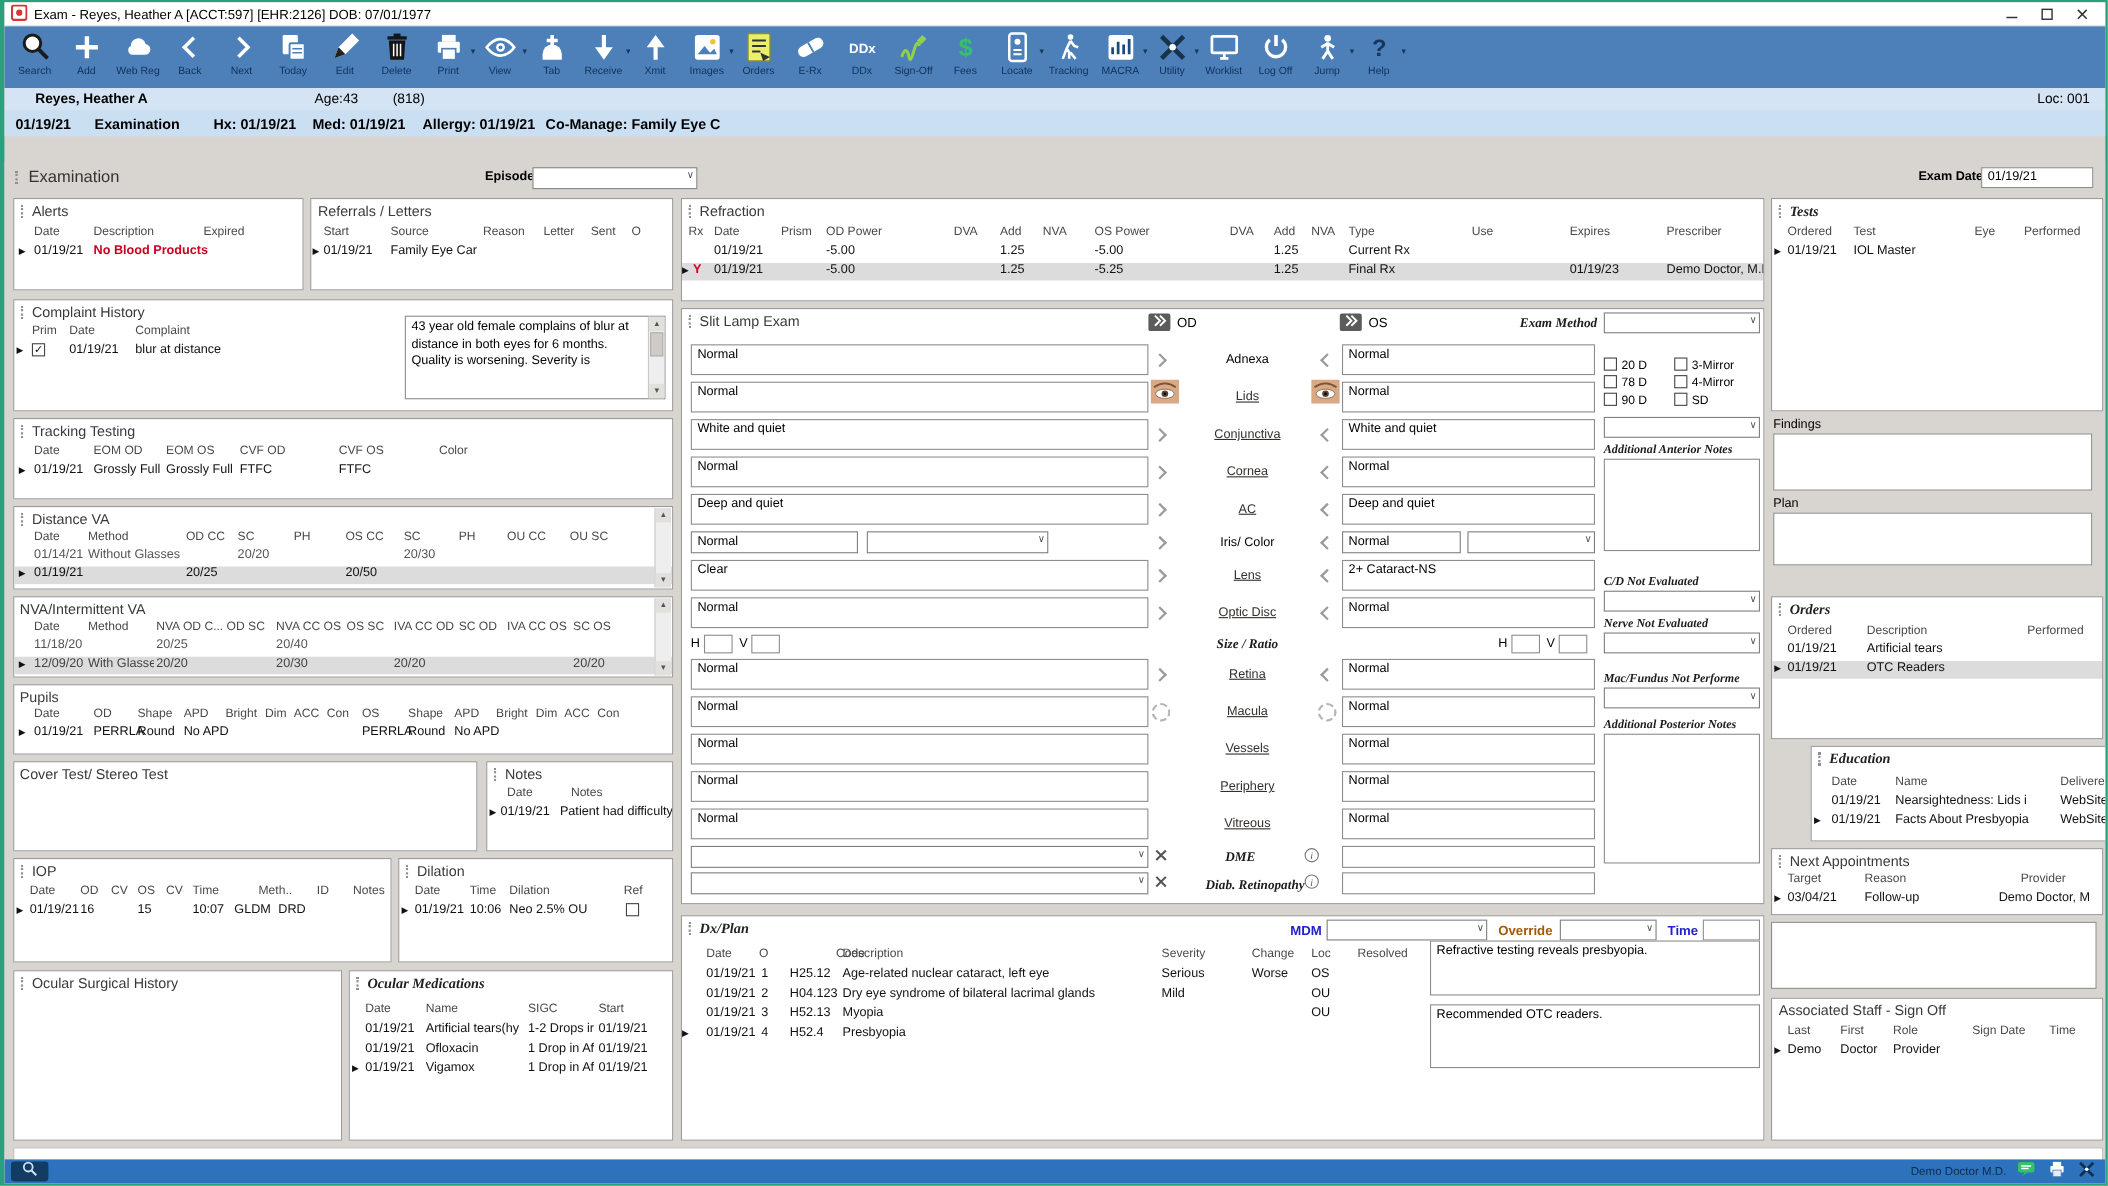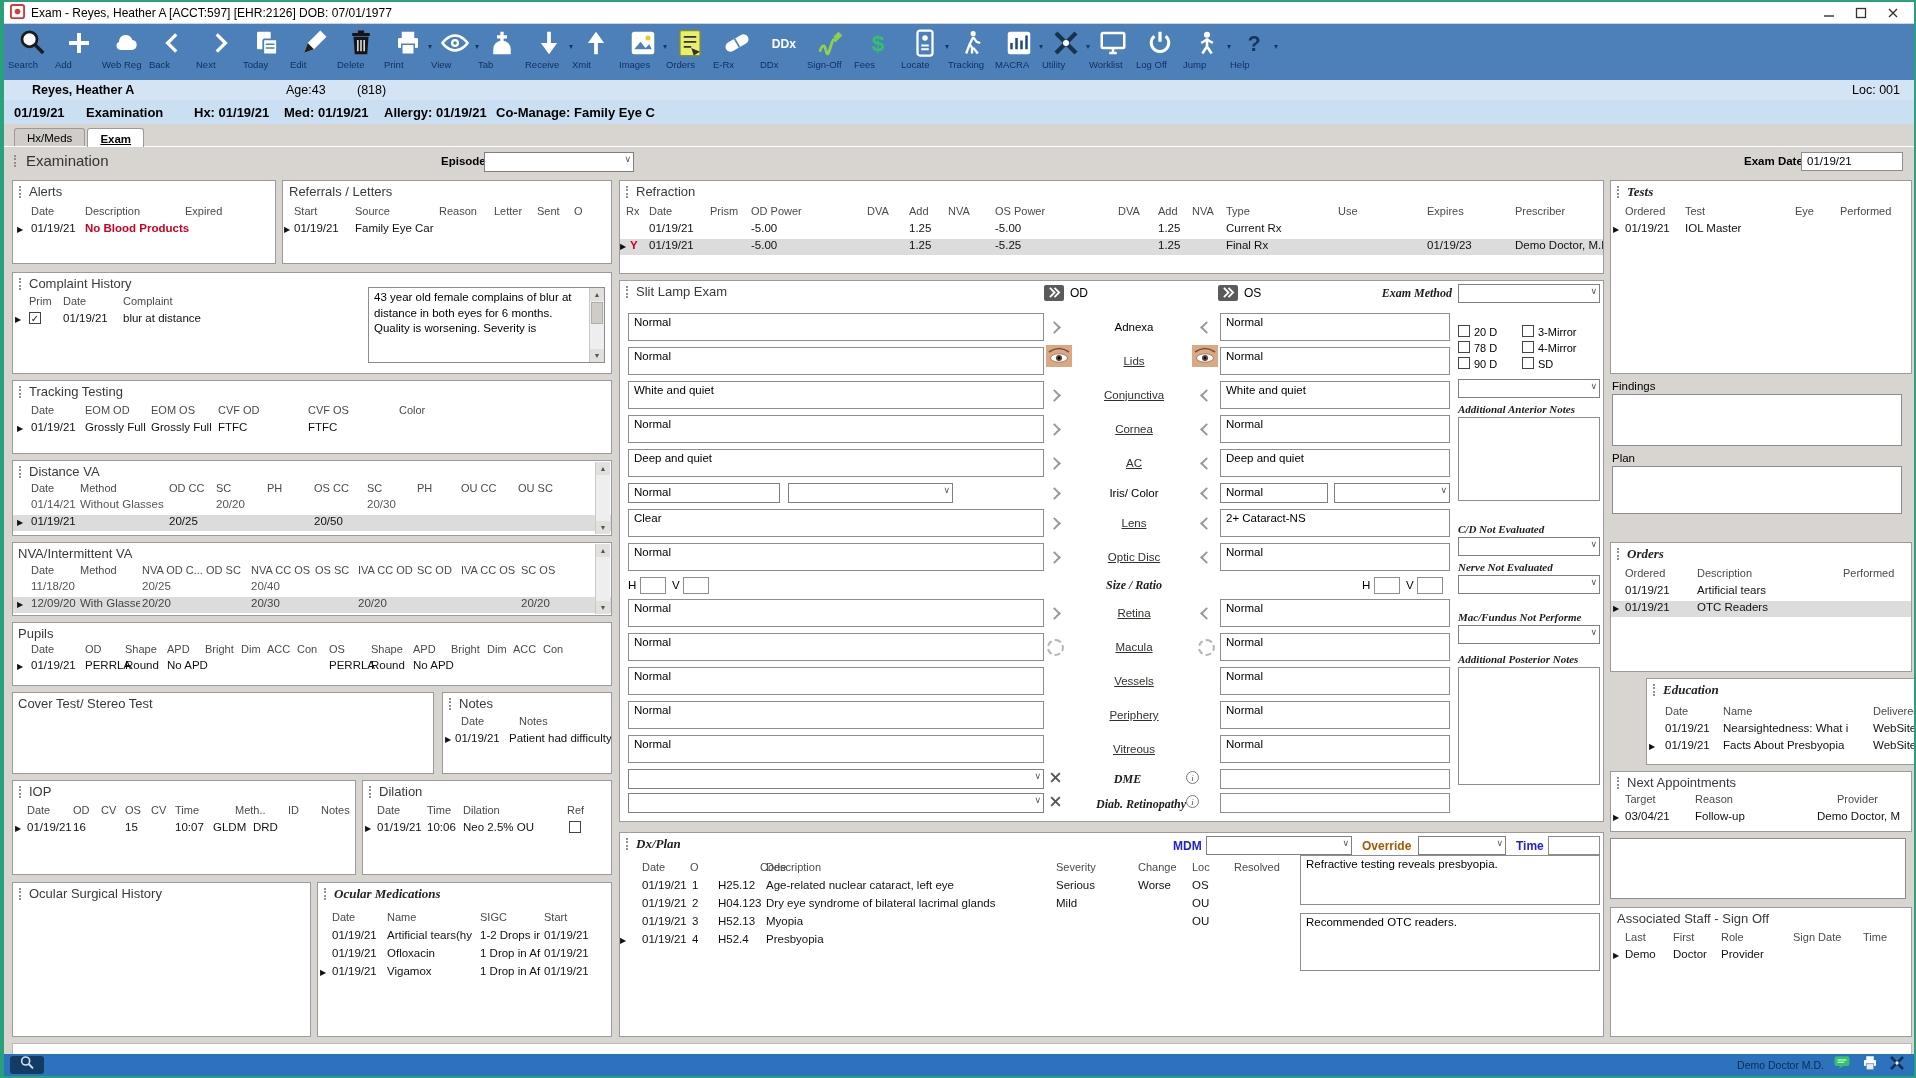--- a/index.html
+++ b/index.html
@@ -7,21 +7,21 @@
   .win{position:relative;width:1916px;height:1078px;background:#d8d4cf;
        border:2px solid #2aa17c;border-left-width:4px;font-family:"Liberation Sans",sans-serif;overflow:hidden;}
   
   .titlebar{position:absolute;left:0;top:0;right:0;height:22px;background:#fff;border-bottom:1px solid #cfd6dd;
             display:flex;align-items:center;padding:0 6px;font-size:12px;color:#000;}
   .titlebar .ttext{margin-left:6px;flex:1;white-space:nowrap;}
   .winbtns{display:flex;gap:18px;margin-right:8px;}
   .winbtn{width:14px;height:14px;display:flex;align-items:center;justify-content:center;cursor:default;}
   
   .toolbar{position:absolute;left:0;top:22px;right:0;height:56px;background:#4d80b8;display:flex;align-items:flex-start;padding:2px 2px 0 4px;}
-  .titem{width:47px;height:52px;display:flex;flex-direction:column;position:relative;cursor:default;}
+  .titem{width:47px;height:52px;display:flex;flex-direction:column;align-items:center;position:relative;cursor:default;}
   .ticon{height:34px;display:flex;align-items:center;justify-content:center;}
   .tlabel{font-size:9.5px;color:#0e2f5c;white-space:nowrap;margin-top:-1px;}
   .tcaret{position:absolute;right:-1px;top:16px;font-size:8px;color:#12385e;}
   .tcaret::before{content:"▾";}
   
   .pbar1{position:absolute;left:0;top:78px;right:0;height:20px;background:#d5e4f4;font-size:12.5px;display:flex;align-items:center;}
   .pbar1 .pname{font-weight:bold;margin-left:28px;}
   .pbar2{position:absolute;left:0;top:98px;right:0;height:24px;background:#cbdff2;font-size:13px;font-weight:bold;display:flex;align-items:center;}
   .pbar2 span{white-space:nowrap;}
   
@@ -366,24 +366,20 @@
   </div>
   <div class="pbar2">
     <span style="position:absolute;left:10px;">01/19/21</span>
     <span style="position:absolute;left:82px;">Examination</span>
     <span style="position:absolute;left:190px;">Hx: 01/19/21</span>
     <span style="position:absolute;left:280px;">Med: 01/19/21</span>
     <span style="position:absolute;left:380px;">Allergy: 01/19/21</span>
     <span style="position:absolute;left:492px;">Co-Manage: Family Eye C</span>
   </div>
 
-  <div class="tabsrow">
-    <div class="tab">Hx/Meds</div>
-    <div class="tab active">Exam</div>
-  </div>
 
   <div class="content">
 
     <span class="grip" style="left:10px;top:8px;"></span>
     <span class="lbl" style="left:22px;top:5px;font-size:15px;color:#333;">Examination</span>
     <span class="lbl" style="left:437px;top:8px;font-size:11.5px;font-weight:bold;">Episode</span>
     <div class="combo" style="left:480px;top:5px;width:150px;height:20px;">
         <span class="cbtn"></span>
       </div>
     <span class="lbl" style="left:1740px;top:8px;font-size:11.5px;font-weight:bold;">Exam Date</span>
@@ -973,21 +969,21 @@
     <div class="panel" style="left:1642px;top:531px;width:340px;height:87px;">
       <span class="grip"></span>
       <div class="ptitle serif">Education</div>
       <div class="hdr" style="top:26px;">
           <span style="left:18px;">Date</span>
           <span style="left:76px;">Name</span>
           <span style="left:226px;">Delivered</span>
         </div>
       <div class="row" style="top:43px;">
           <span style="left:18px;">01/19/21</span>
-          <span style="left:76px;width:148px;overflow:hidden;">Nearsightedness: What i</span>
+          <span style="left:76px;width:148px;overflow:hidden;">Nearsightedness: Lids i</span>
           <span style="left:226px;">WebSite</span>
         </div>
       <div class="row" style="top:60px;">
           <span class="mk" style="left:2px;"></span>
           <span style="left:18px;">01/19/21</span>
           <span style="left:76px;width:148px;overflow:hidden;">Facts About Presbyopia</span>
           <span style="left:226px;">WebSite</span>
         </div>
       <div class="sb">
           <span class="up"></span>

